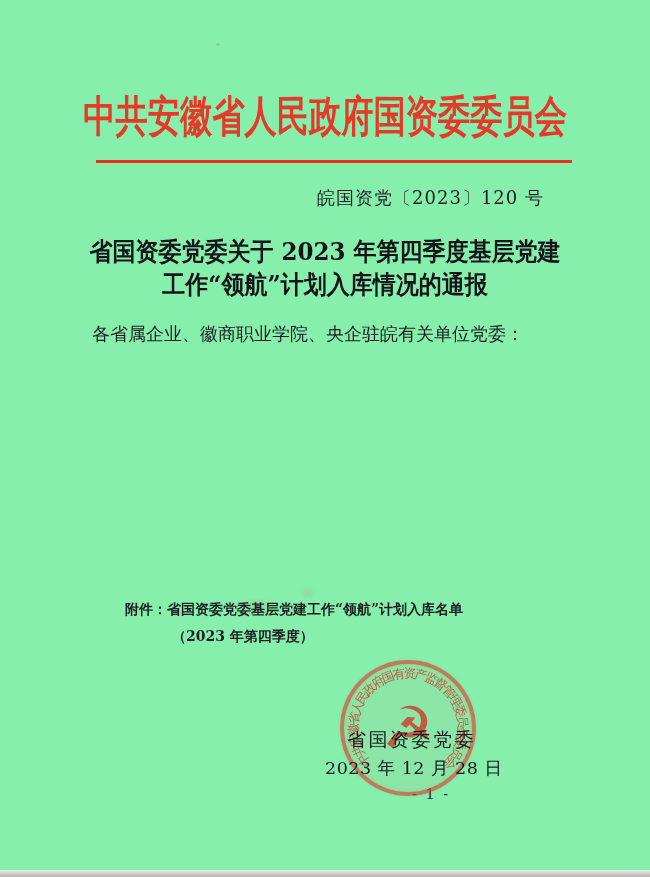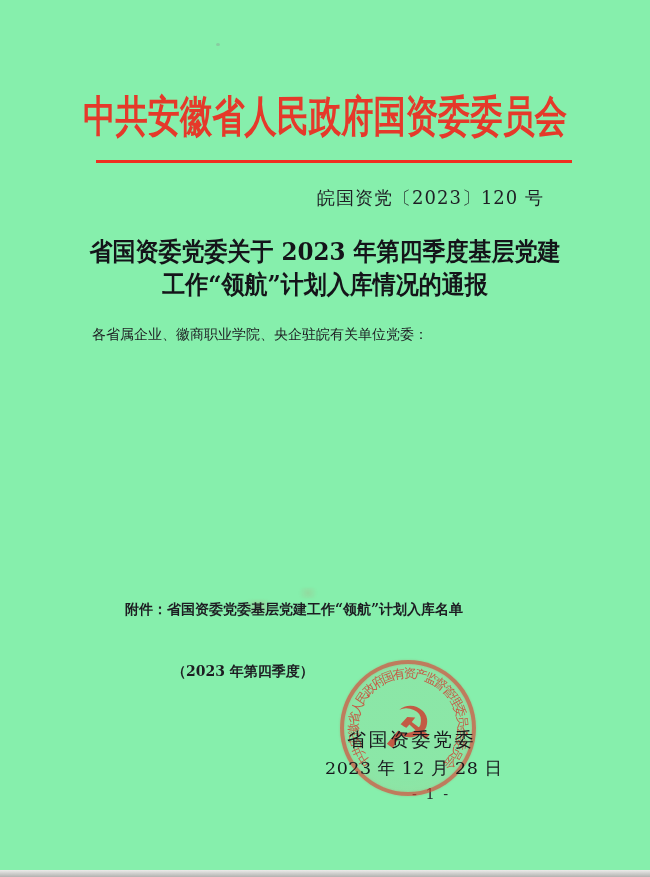--- a/index.html
+++ b/index.html
@@ -45,34 +45,34 @@
     text-align:center;
     font-size:25px; font-weight:bold;
     line-height:33px;
     color:#141419;
     transform:scaleX(0.92);
     transform-origin:50% 50%;
   }
   
   .body {
     position:absolute; left:92px; top:321px; width:466px;
-    font-size:14px; line-height:26.5px;
+    font-size:18px; line-height:26.5px;
     text-align:justify;
     color:#1d1d22;
   }
   .body p { margin:0; }
   .body .para { text-indent:2em; }
   
   .attach {
     position:absolute; left:125px; top:596px;
     font-size:14px; line-height:26.5px;
     color:#1d1d22;
     font-weight:bold;
   }
-  .attach .attach-line2 { margin-left:47px;margin-top:35px; }
+  .attach .attach-line2 { margin-left:47px; }
   
   .seal {
     position:absolute; left:340px; top:660px;
     width:136px; height:136px;
     z-index:1;
     pointer-events:none;
   }
   .seal-ring {
     position:absolute; left:0; top:0; right:0; bottom:0;
     border:4px solid rgba(221,62,49,0.62);

